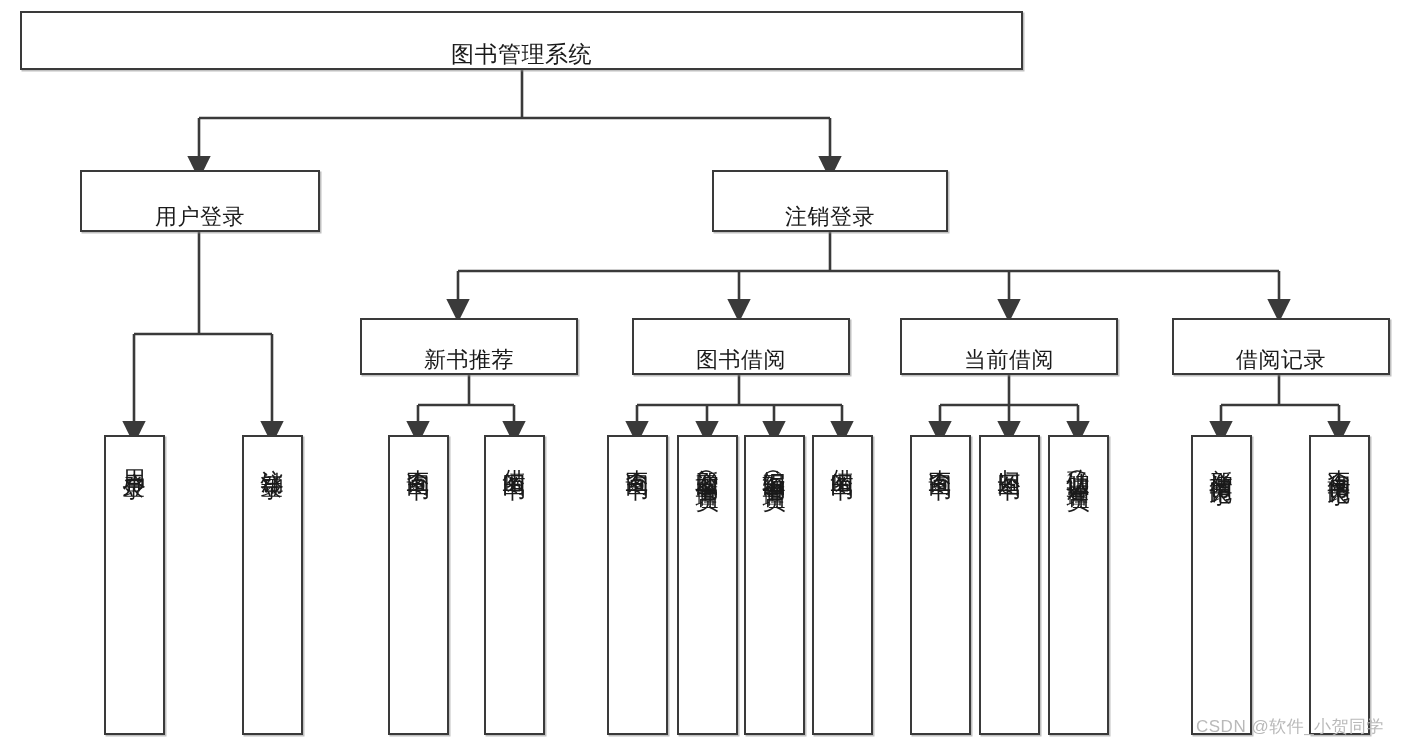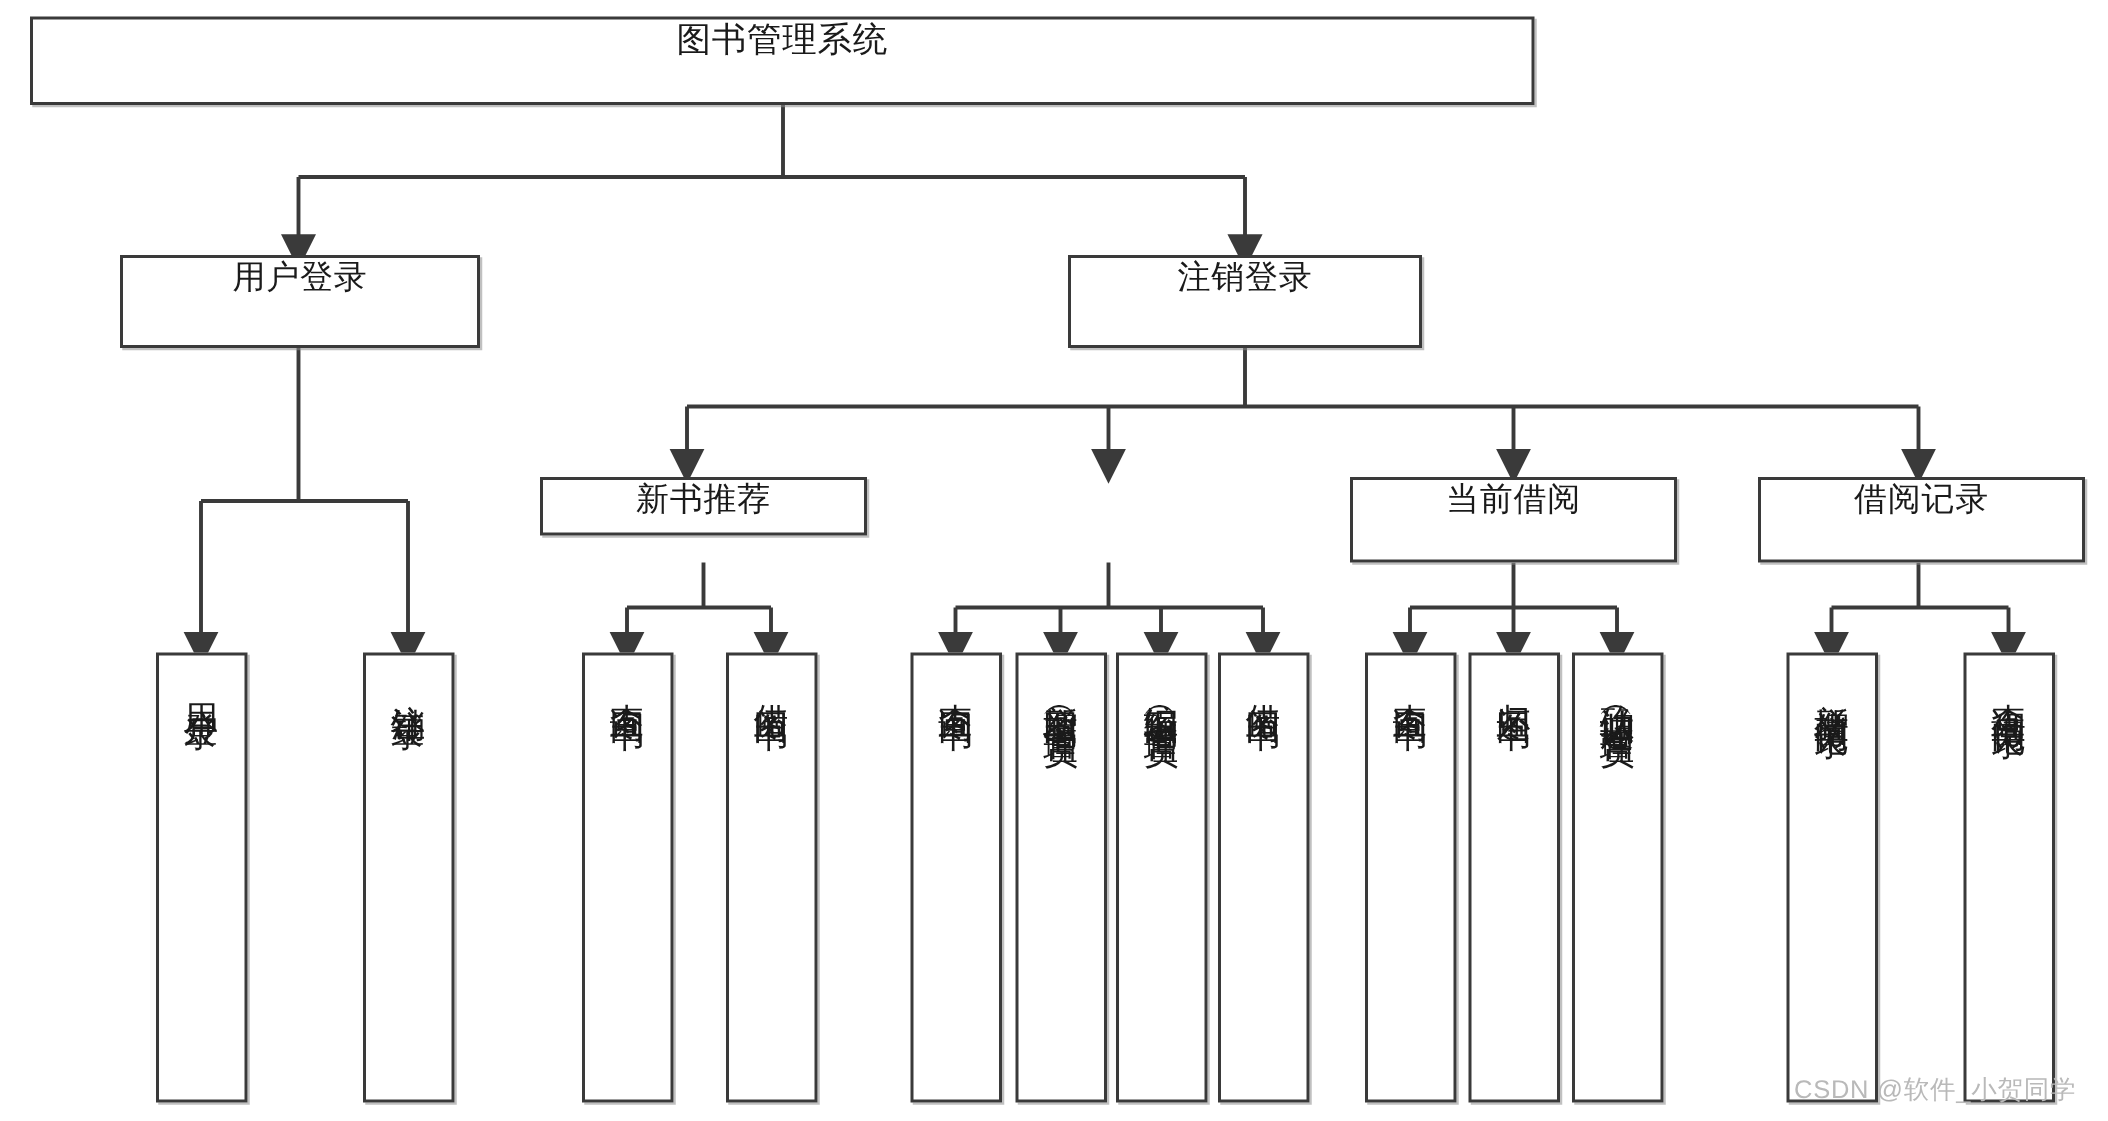--- a/index.html
+++ b/index.html
@@ -26,21 +26,21 @@
     height: 747px;
     pointer-events: none;
   }
   .node {
     position: absolute;
     box-sizing: border-box;
     background: #ffffff;
     border: 2px solid #3a3a3a;
     box-shadow: 1.5px 1.5px 0 0 rgba(140,140,140,0.55);
     display: flex;
-    align-items: flex-start;
+    align-items: flex-end;
     justify-content: center;
     color: #1a1a1a;
   }
   .node .node-label {
     display: block;
     line-height: 1.18;
     letter-spacing: 0.5px;
     white-space: nowrap;
   }
   .node.horizontal .node-label {
@@ -130,22 +130,25 @@
     <span class="node-label">图书管理系统</span>
   </div>
 
   <div class="node horizontal" style="left:80px; top:170px; width:240px; height:62px;">
     <span class="node-label">用户登录</span>
   </div>
   <div class="node horizontal" style="left:712px; top:170px; width:236px; height:62px;">
     <span class="node-label">注销登录</span>
   </div>
 
-  <div class="node horizontal" style="left:360px; top:318px; width:218px; height:39px;">
+  <div class="node horizontal" style="left:360px; top:318px; width:218px; height:57px;">
     <span class="node-label">新书推荐</span>
+  </div>
+  <div class="node horizontal" style="left:632px; top:318px; width:218px; height:57px;">
+    <span class="node-label">图书借阅</span>
   </div>
   <div class="node horizontal" style="left:1172px; top:318px; width:218px; height:57px;">
     <span class="node-label">借阅记录</span>
   </div>
   <div class="node horizontal" style="left:900px; top:318px; width:218px; height:57px;">
     <span class="node-label">当前借阅</span>
   </div>
 
   <div class="node vertical" style="left:104px; top:435px; width:61px; height:300px;">
     <span class="node-label">用户登录</span>

